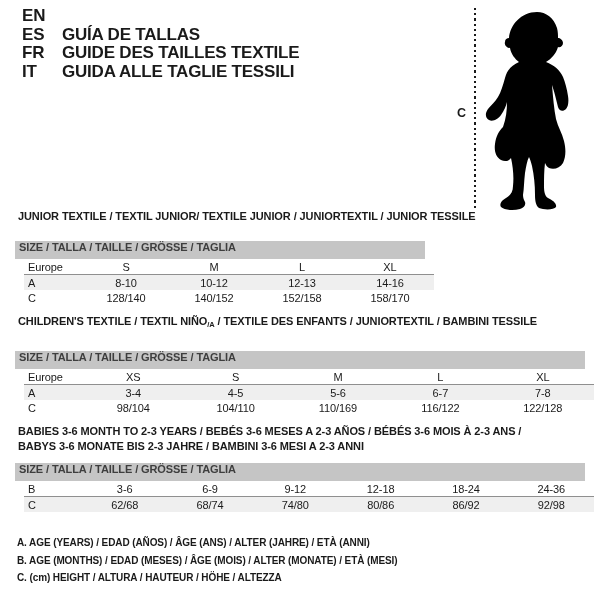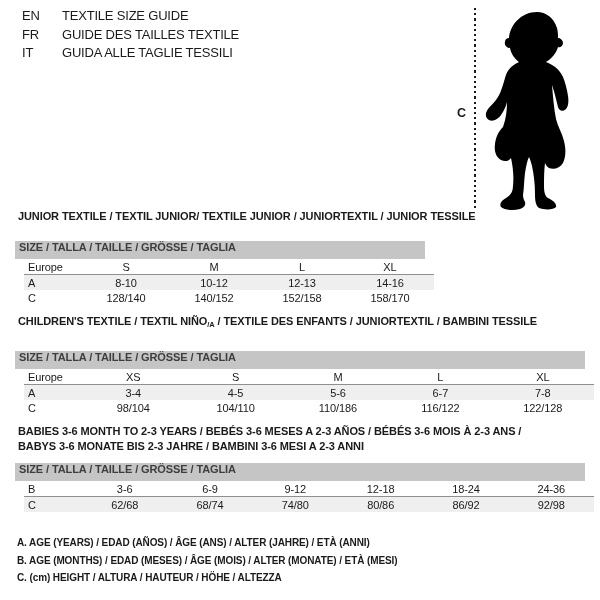--- a/index.html
+++ b/index.html
@@ -5,21 +5,21 @@
   html,body{margin:0;padding:0;}
   body{
     width:600px;height:600px;position:relative;overflow:hidden;
     background:#ffffff;color:#1a1a1a;
     font-family:"Liberation Sans", sans-serif;
   }
   .abs{position:absolute;}
 
   
   .lang-list{left:22px;top:7px;}
-  .lang-row{display:flex;font-weight:400;font-size:13px;line-height:18.6px;letter-spacing:-0.2px;align-items:flex-end;}
+  .lang-row{display:flex;font-weight:700;font-size:17px;line-height:18.6px;letter-spacing:-0.2px;align-items:flex-end;}
   .lang-code{width:40px;}
 
   
   .dotted-line{
     left:474px;top:8px;width:2px;height:200px;
     background:repeating-linear-gradient(to bottom,#1a1a1a 0 2.2px,transparent 2.2px 5.2px);
   }
   .height-label{left:457px;top:106px;font-weight:700;font-size:12.5px;}
   .baby-svg{left:480px;top:5px;}
 
@@ -47,21 +47,24 @@
   
   .footnotes{left:17px;top:534px;}
   .footnote{font-weight:700;font-size:10px;line-height:17.6px;letter-spacing:-0.1px;white-space:nowrap;}
 </style>
 </head>
 <body>
 
 <div class="abs lang-list">
   <div class="lang-row">
     <span class="lang-code">EN</span>
-    <span>TEXTILE SIZE GUIDE</span>
+  </div>
+  <div class="lang-row">
+    <span class="lang-code">ES</span>
+    <span>GUÍA DE TALLAS</span>
   </div>
   <div class="lang-row">
     <span class="lang-code">FR</span>
     <span>GUIDE DES TAILLES TEXTILE</span>
   </div>
   <div class="lang-row">
     <span class="lang-code">IT</span>
     <span>GUIDA ALLE TAGLIE TESSILI</span>
   </div>
 </div>
@@ -181,21 +184,21 @@
       <td>3-4</td>
       <td>4-5</td>
       <td>5-6</td>
       <td>6-7</td>
       <td>7-8</td>
     </tr>
     <tr>
       <td class="lbl">C</td>
       <td>98/104</td>
       <td>104/110</td>
-      <td>110/186</td>
+      <td>110/169</td>
       <td>116/122</td>
       <td>122/128</td>
     </tr>
   </tbody>
     </table>
 </div>
 
 <div id="sec3" class="abs section">
   <div class="sec-title">BABIES 3-6 MONTH TO 2-3 YEARS / BEBÉS 3-6 MESES A 2-3 AÑOS / BÉBÉS 3-6 MOIS À 2-3 ANS /</div>
   <div class="sec-title">BABYS 3-6 MONATE BIS 2-3 JAHRE / BAMBINI 3-6 MESI A 2-3 ANNI</div>

